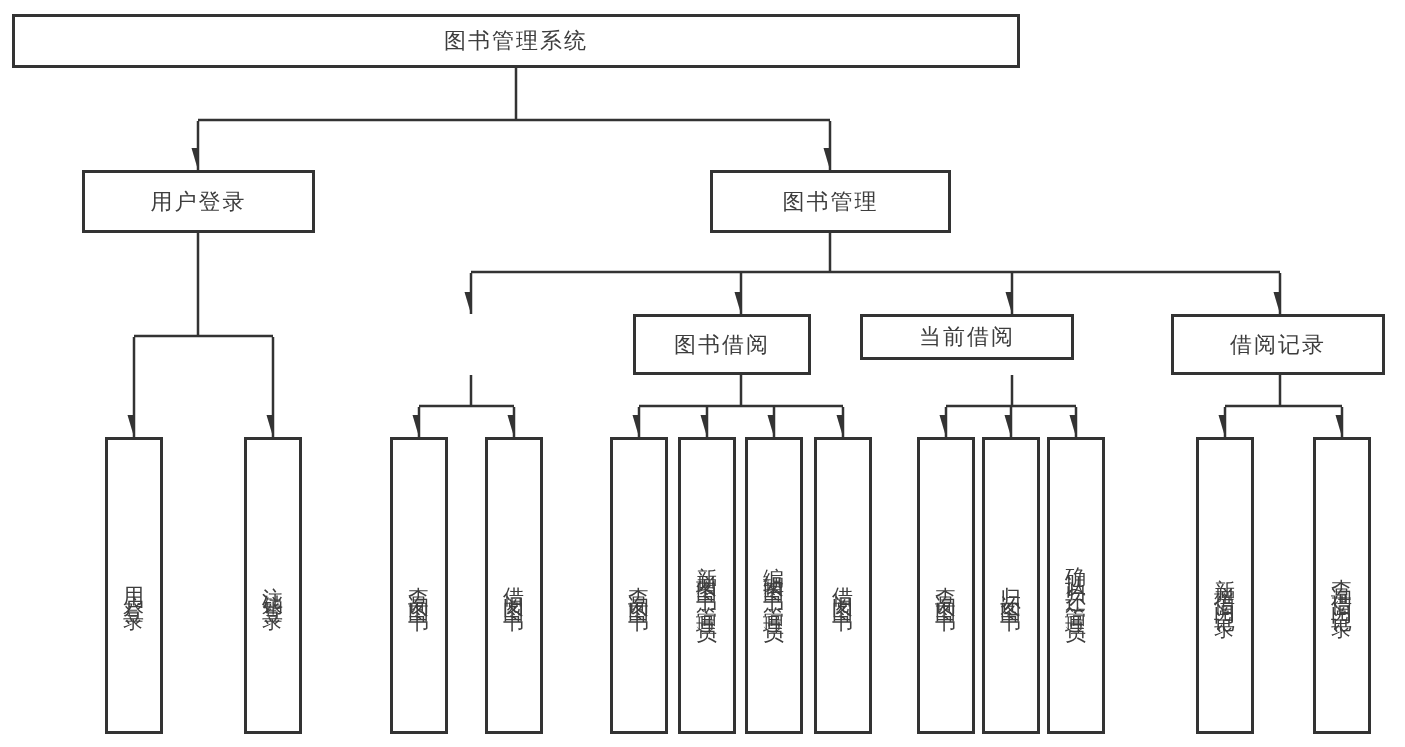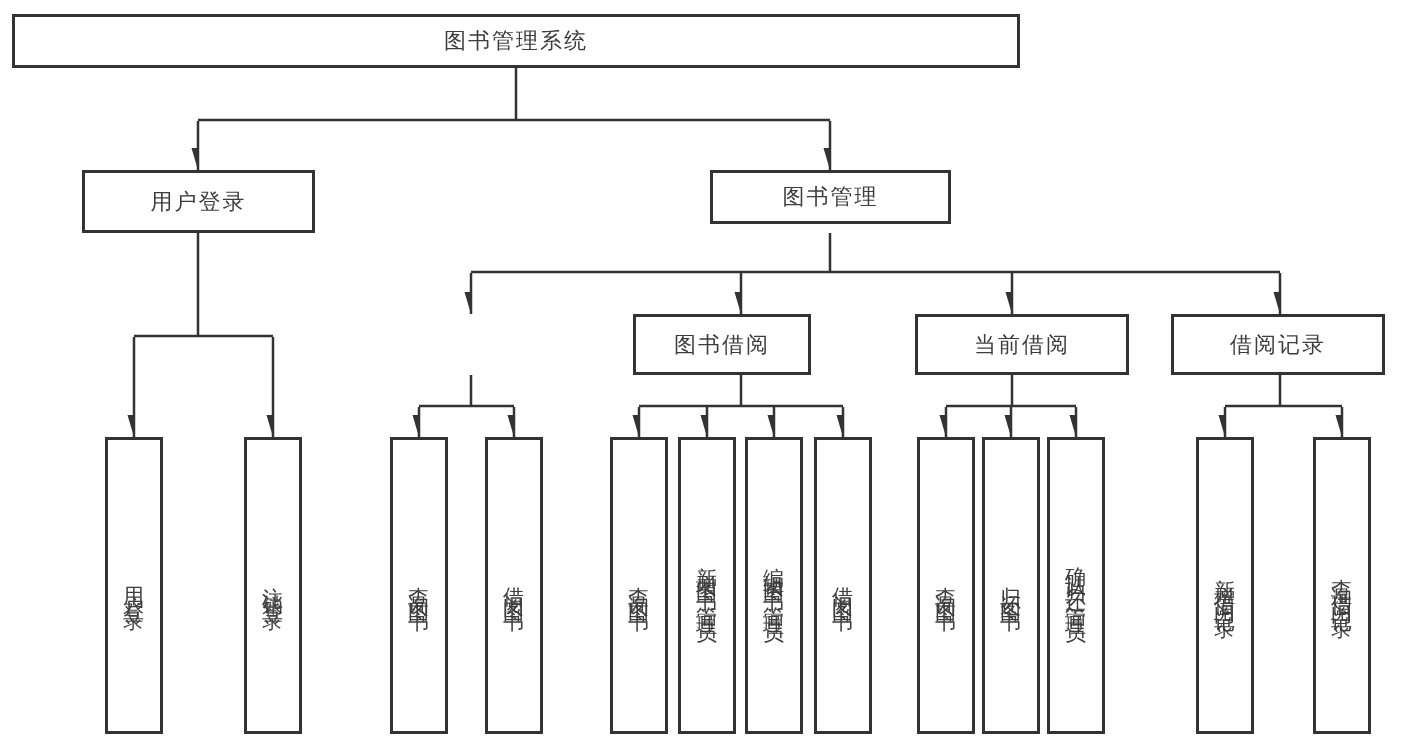--- a/index.html
+++ b/index.html
@@ -94,28 +94,28 @@
     </g>
   </svg>
 
   <div class="node hnode" style="left:12px;top:14px;width:1008px;height:54px">
     <span class="lbl">图书管理系统</span>
   </div>
 
   <div class="node hnode" style="left:82px;top:170px;width:233px;height:63px">
     <span class="lbl">用户登录</span>
   </div>
-  <div class="node hnode" style="left:710px;top:170px;width:241px;height:54px">
+  <div class="node hnode" style="left:710px;top:170px;width:241px;height:63px">
     <span class="lbl">图书管理</span>
   </div>
 
   <div class="node hnode" style="left:633px;top:314px;width:178px;height:61px">
     <span class="lbl">图书借阅</span>
   </div>
-  <div class="node hnode" style="left:915px;top:314px;width:214px;height:61px">
+  <div class="node hnode" style="left:860px;top:314px;width:214px;height:46px">
     <span class="lbl">当前借阅</span>
   </div>
   <div class="node hnode" style="left:1171px;top:314px;width:214px;height:61px">
     <span class="lbl">借阅记录</span>
   </div>
 
   <div class="node vnode" style="left:105px;top:437px;width:58px;height:297px">
     <span class="lbl">用户登录</span>
   </div>
   <div class="node vnode" style="left:244px;top:437px;width:58px;height:297px">

